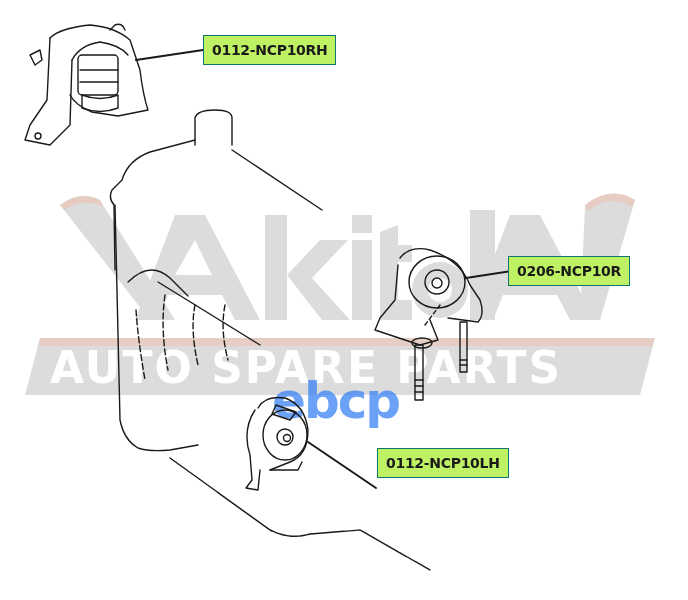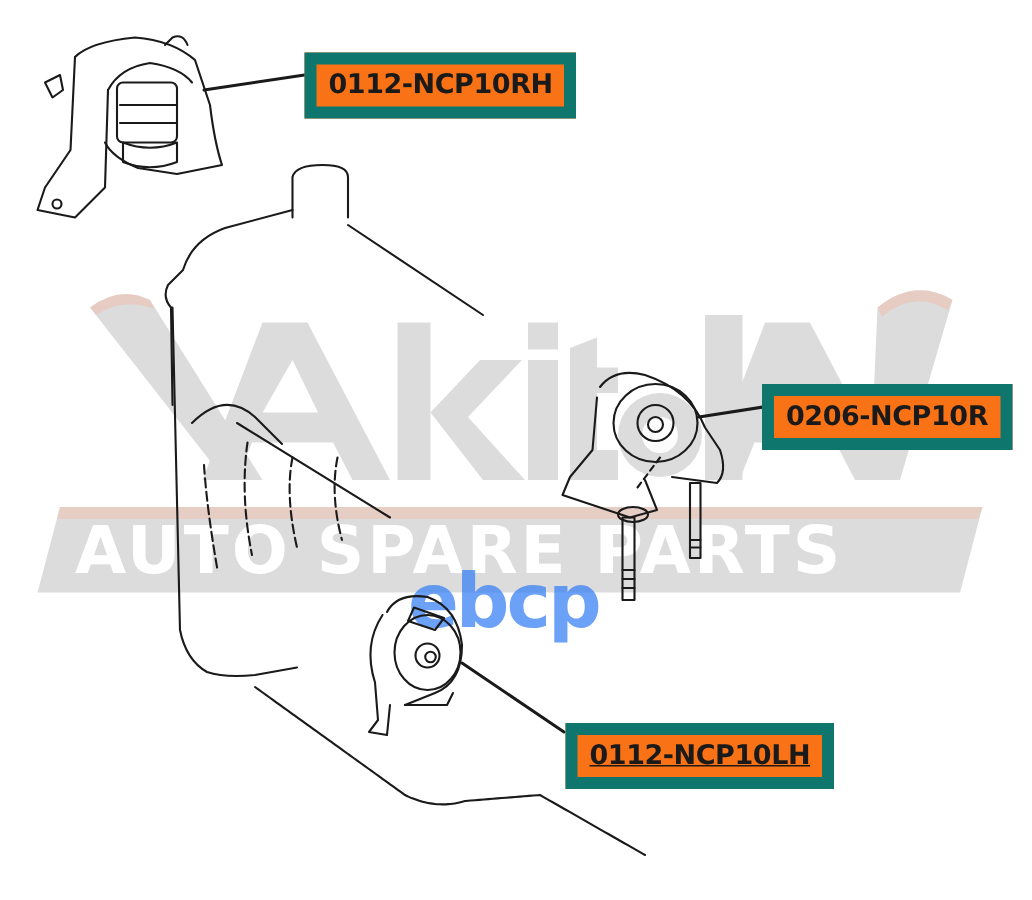--- a/index.html
+++ b/index.html
@@ -1,22 +1,22 @@
 <!DOCTYPE html>
 <html><head>
 <meta charset="utf-8">
 <style>
   html, body { margin: 0; padding: 0; background: #ffffff; }
   body { width: 688px; height: 600px; position: relative; overflow: hidden;
          font-family: "DejaVu Sans", sans-serif; }
   .stage { position: absolute; left: 0; top: 0; width: 688px; height: 600px; }
   svg.art { position: absolute; left: 0; top: 0; }
   .callout {
-    position: absolute; background: #f97316; border: 8px solid #0f766e;
-    font-family: "DejaVu Sans", sans-serif; font-weight: bold; font-size: 18px;
+    position: absolute; background: #bef264; border: 1px solid #0f766e;
+    font-family: "DejaVu Sans", sans-serif; font-weight: bold; font-size: 14px;
     color: #1a1a1a; line-height: 28px; padding: 0 8px; white-space: nowrap;
     letter-spacing: -0.3px;
   }
   .wm-text {
     position: absolute; font-family: "DejaVu Sans", sans-serif; font-weight: bold;
     color: #ffffff; white-space: nowrap;
   }
   .wm-obcp {
     position: absolute; font-family: "DejaVu Sans", sans-serif; font-weight: bold;
     color: #3b82f6; opacity: 0.75; font-size: 50px; letter-spacing: -2px;
@@ -109,15 +109,15 @@
       <path d="M255,410 Q242,430 250,455 L252,480 L246,488 L258,490 L260,470"></path>
       <path d="M270,470 L298,470 L302,462"></path>
       <path d="M276,405 L296,412 L290,420 L272,414 Z"></path>
     </g>
 
     <line x1="308" y1="442" x2="376" y2="488" stroke-width="2"></line>
   </svg>
 
   <div class="callout" style="left:203px; top:35px;">0112-NCP10RH</div>
   <div class="callout" style="left:508px; top:256px;">0206-NCP10R</div>
-  <div class="callout" style="left:377px; top:482px;text-decoration:underline;">0112-NCP10LH</div>
+  <div class="callout" style="left:377px; top:448px;">0112-NCP10LH</div>
 
 </div>
 
 </body></html>

